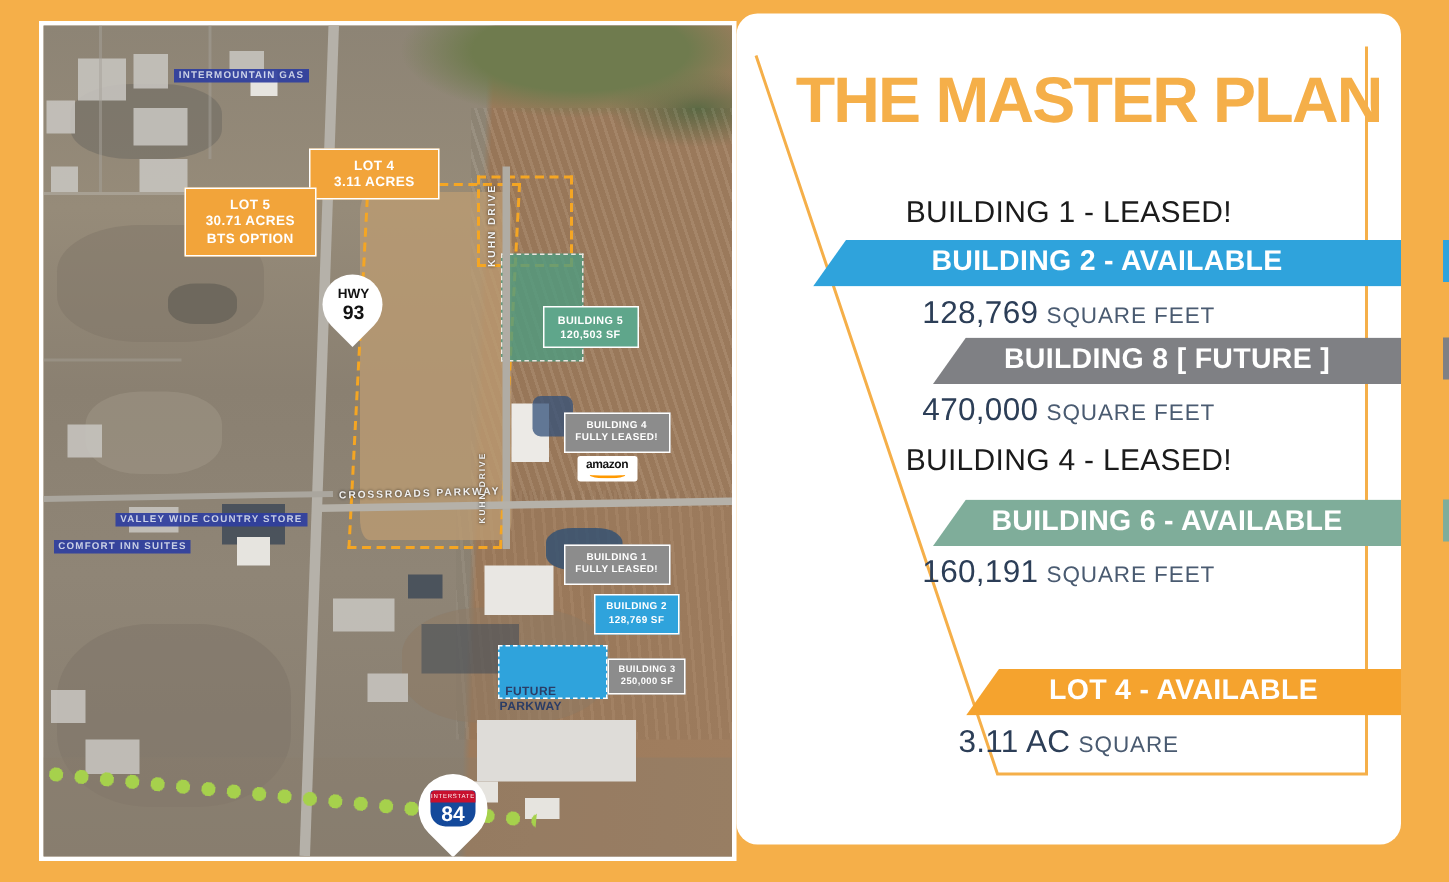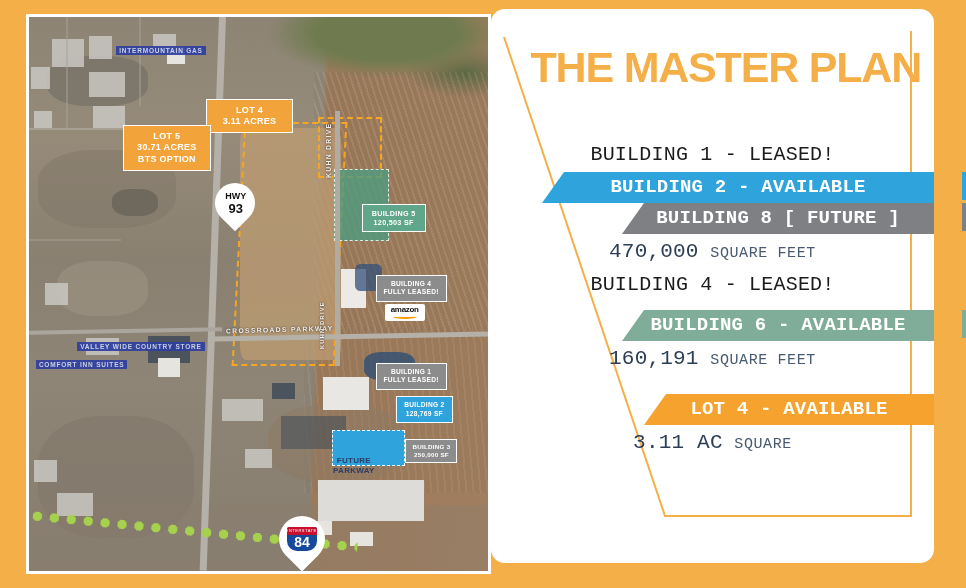--- a/index.html
+++ b/index.html
@@ -245,41 +245,41 @@
     color:#F5AF49;
   }
   
   .bracket{
     position:absolute; left:0; top:0; width:443px; height:554px;
     pointer-events:none;
   }
   .bracket line, .bracket polyline { stroke:#F5AF49; stroke-width:2; fill:none; }
 
   .rows{
-    position:absolute; left:0; top:128px; width:443px;font-family:Liberation Mono, monospace;
+    position:absolute; left:0; top:116px; width:443px;
   }
   .row{ position:relative; }
 
   .plain{
     text-align:center; font-size:20px; color:#1b1b1b; letter-spacing:.2px;
     padding:6px 0 6px;
   }
   .bar{
     position:relative;
     color:#ffffff; font-weight:800; font-size:19px; letter-spacing:.2px;
     text-align:center;
     padding:4px 10px 5px 10px;
     width:392px;
     margin-left:auto; margin-right:0;
     clip-path: polygon(22px 0, 100% 0, 100% 100%, 0 100%);
   }
   .bar.blue  { background:#2FA3DC; }
   .bar.grey  { background:#7F8084; }
   .bar.green { background:#7FAD9A; }
-  .bar.orange{ background:#F5A32E; }
+  .bar.orange{ background:#F5A32E;margin-top:28px; }
   .bar.narrow{ width:290px; }
   .bar.narrow2{ width:312px; }
 
   .sub{
     text-align:center; font-size:19px; color:#2c3e57; padding:6px 0 4px;
     letter-spacing:.2px;
   }
   .sub .num{ font-size:21px; color:#2c3e57; }
   .sub .unit{ font-size:15px; color:#4a5b71; letter-spacing:.6px; }
 
@@ -429,20 +429,24 @@
 
     <div class="row">
       <div class="plain">BUILDING 1  - LEASED!</div>
       <div class="tick" style="top:2px;height:28px;"></div>
       <div class="edge-block" style="top:-110px;height:130px;"></div>
     </div>
 
     <div class="row">
       <div class="bar blue">BUILDING 2 - AVAILABLE</div>
       <div class="edge-block" style="top:0px;height:28px;background:#2FA3DC;"></div>
+      <div class="sub">
+        <span class="num">128,769</span>
+        <span class="unit">SQUARE FEET</span>
+      </div>
       <div class="tick" style="top:34px;height:26px;"></div>
       <div class="edge-block" style="top:32px;height:34px;"></div>
     </div>
 
     <div class="row">
       <div class="bar grey narrow2">BUILDING 8  [ FUTURE ]</div>
       <div class="edge-block" style="top:0px;height:28px;background:#7F8084;"></div>
       <div class="sub">
         <span class="num">470,000</span>
         <span class="unit">SQUARE FEET</span>

